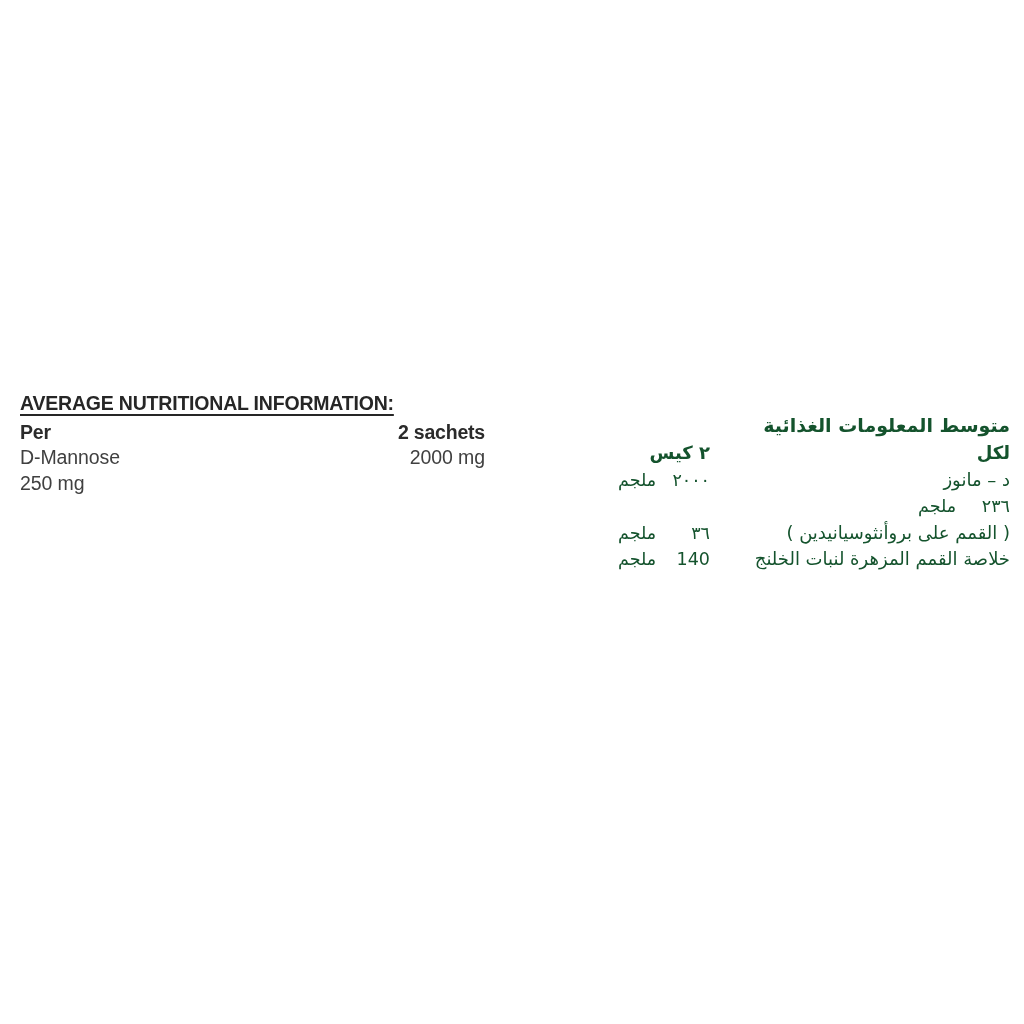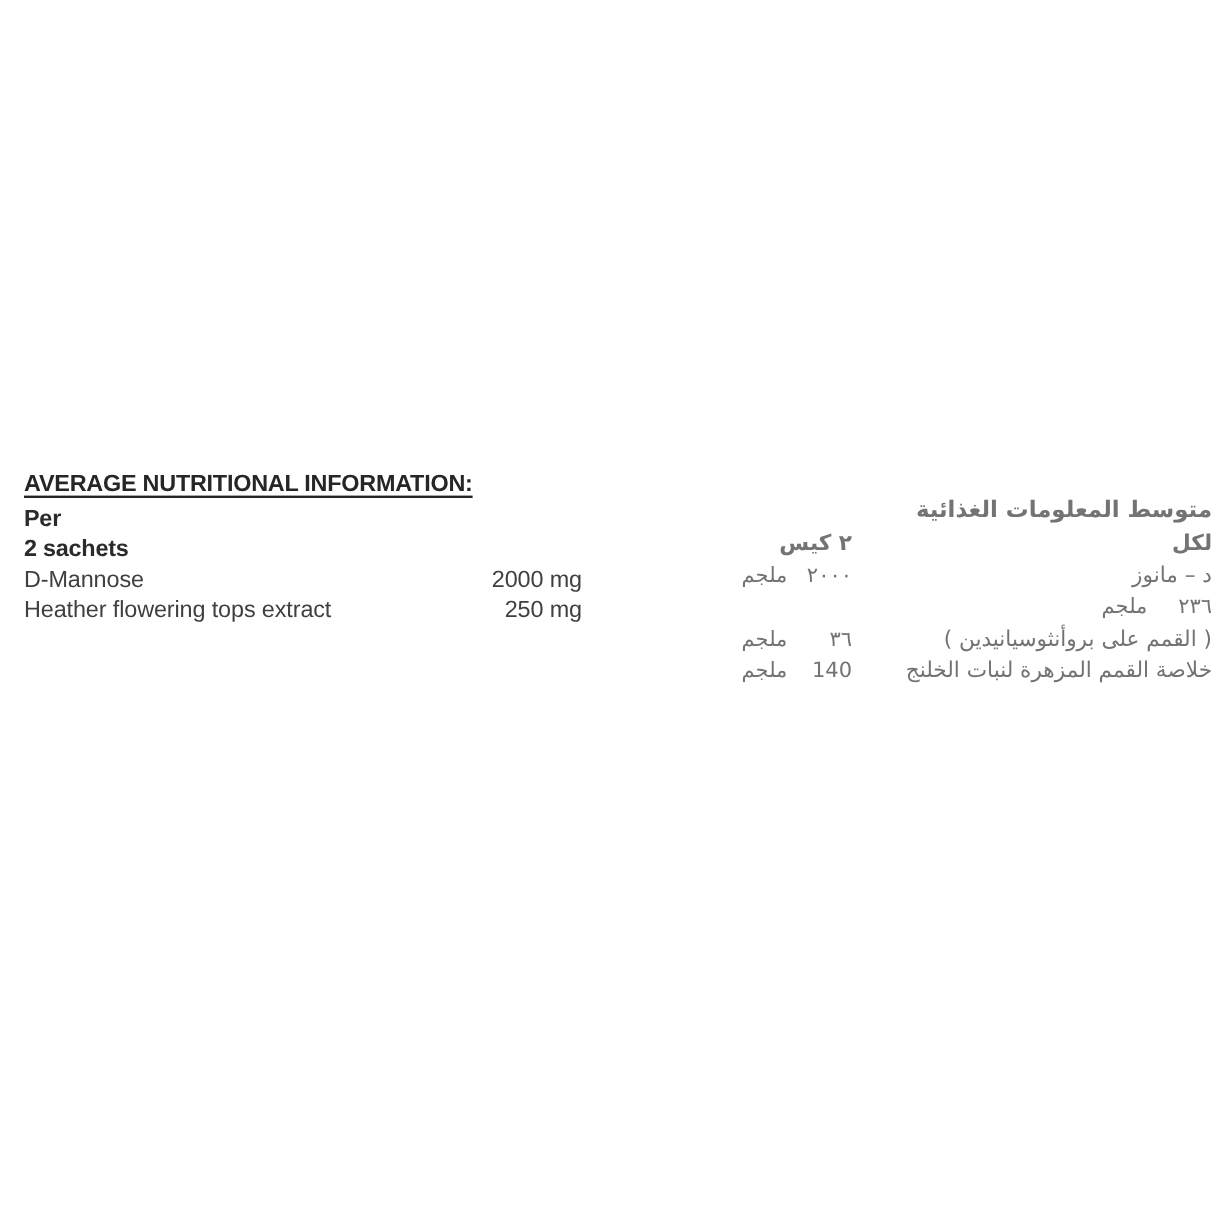--- a/index.html
+++ b/index.html
@@ -34,32 +34,32 @@
   }
   .en-row {
     display: flex;
     justify-content: space-between;
     align-items: baseline;
     line-height: 25.4px;
     font-size: 19.5px;
     letter-spacing: -0.1px;
     white-space: nowrap;
   }
-  .en-row.header { font-weight: 700; color: #2b2b2b; letter-spacing: -0.2px; flex-direction: column; }
+  .en-row.header { font-weight: 700; color: #2b2b2b; letter-spacing: -0.2px; }
   .en-name.indent { padding-left: 9px; }
   .en-val { }
 
   
   .ar-block {
     position: absolute;
     left: 618px;
     top: 410px;
     width: 392px;
     direction: rtl;
-    color: #737373;
+    color: #14532d;
     font-family: "DejaVu Sans", sans-serif;
   }
   .ar-title {
     font-size: 19px;
     font-weight: 700;
     line-height: 30px;
     text-align: right;
     white-space: nowrap;
   }
   .ar-row {
@@ -95,21 +95,20 @@
     </div>
 
     <div class="en-row">
       <span class="en-name">D-Mannose</span>
       <span class="en-val">2000 mg</span>
     </div>
 
 
 
     <div class="en-row">
-      <span class="en-name">Heather flowering tops extract</span>
       <span class="en-val">250 mg</span>
     </div>
   </div>
 
   <div class="ar-block" dir="rtl" lang="ar">
     <div class="ar-title">متوسط المعلومات الغذائية</div>
 
     <div class="ar-row header">
       <span class="ar-name">لكل</span>
       <span class="ar-amount single">٢ كيس</span>

